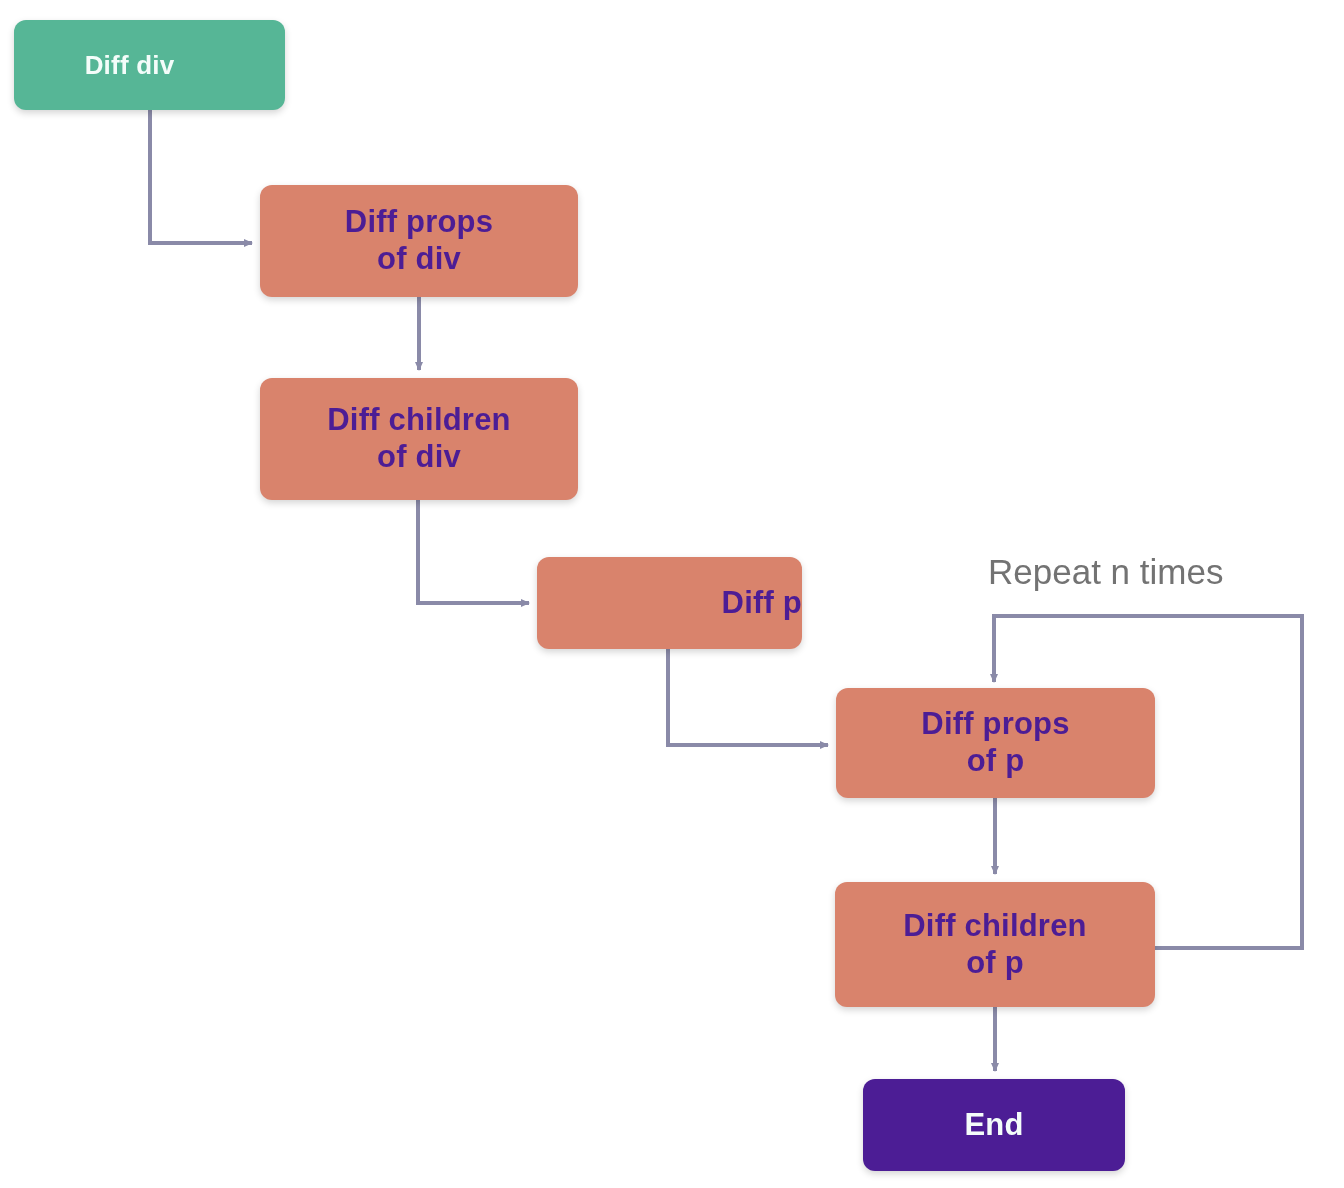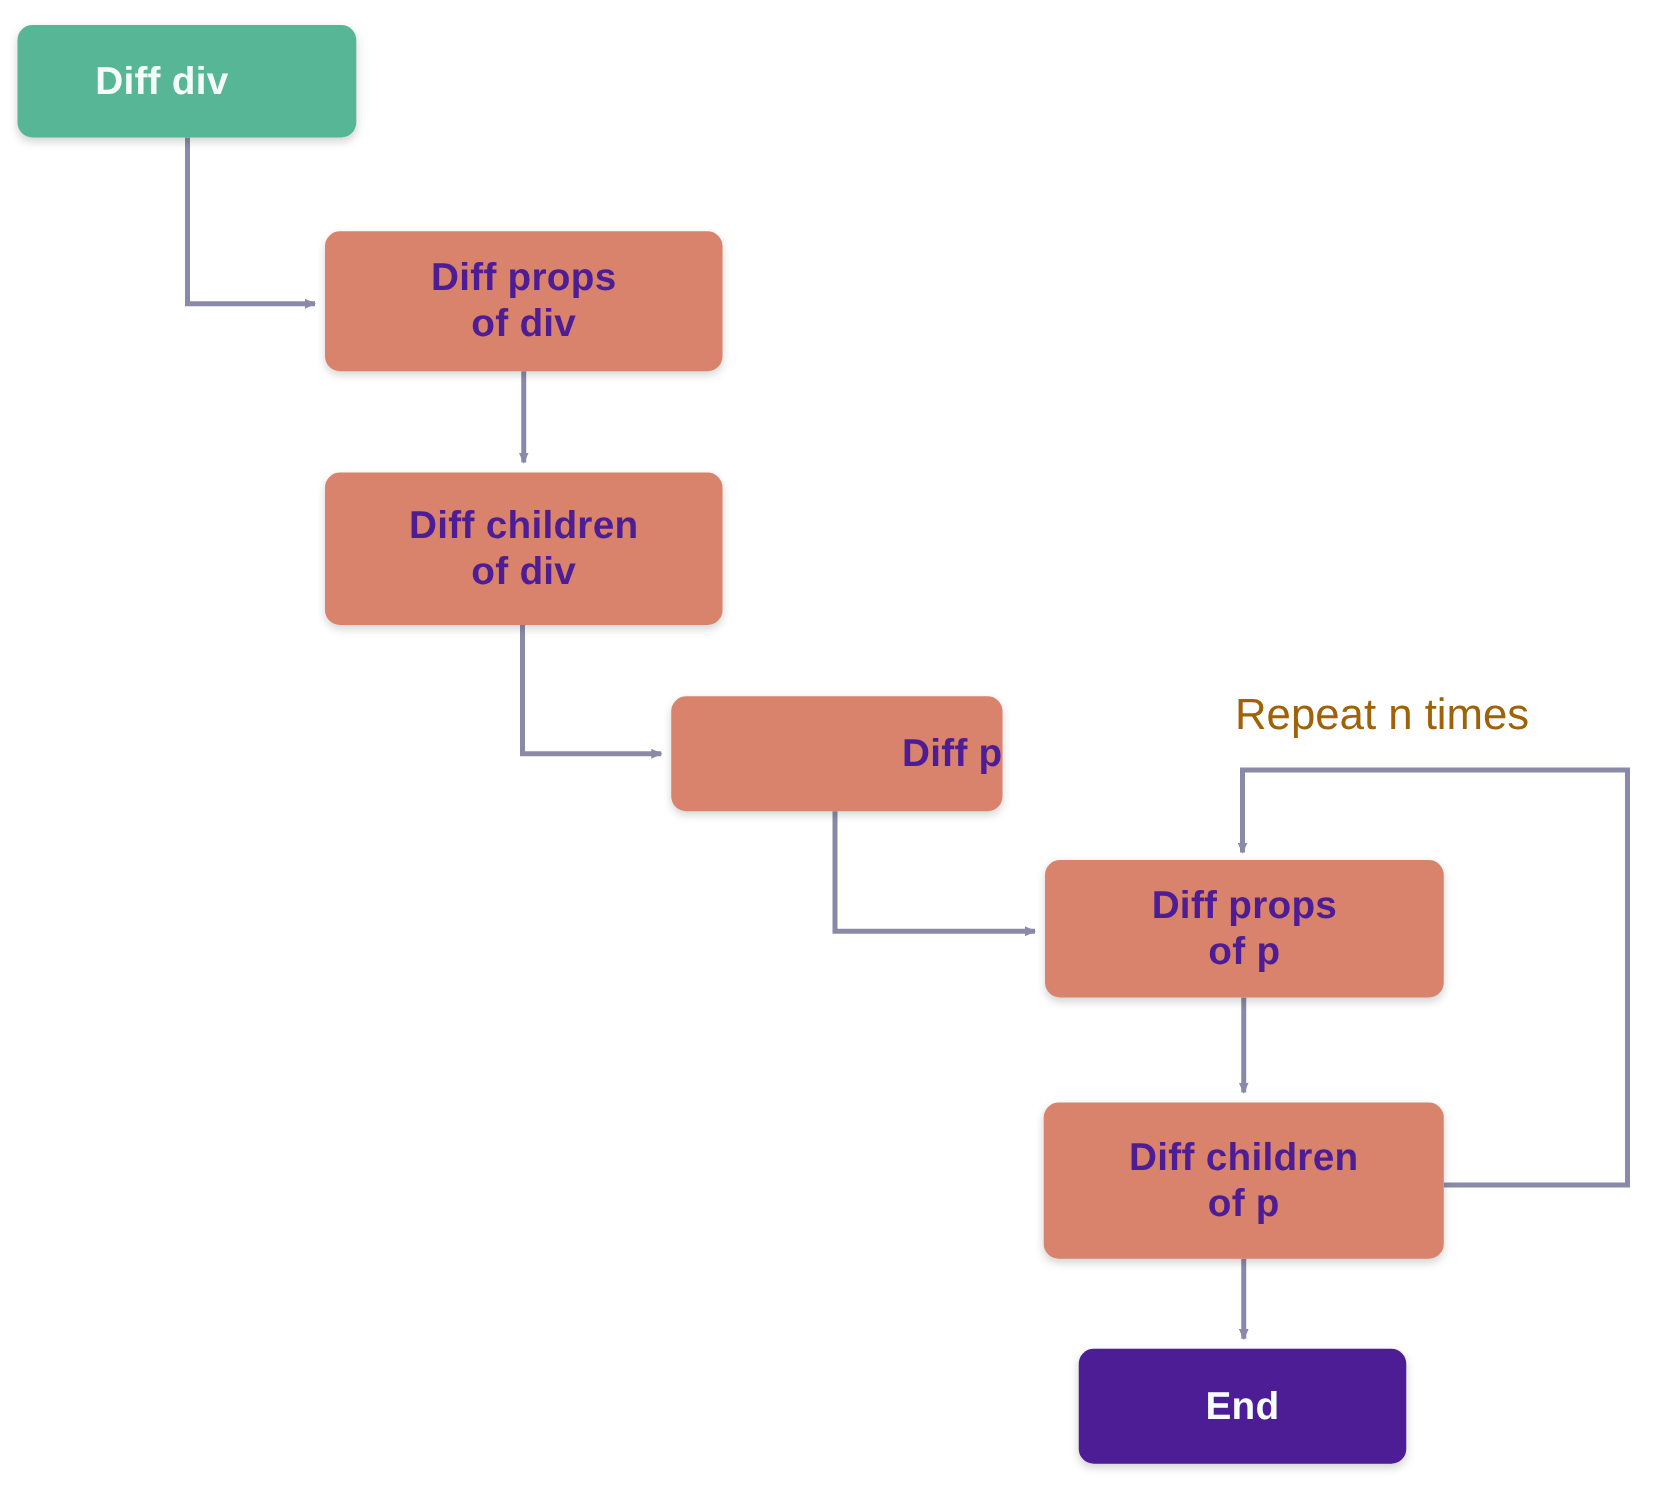--- a/index.html
+++ b/index.html
@@ -69,29 +69,29 @@
         <polyline points="419,297 419,370" fill="none" stroke="#8a8aa8" stroke-width="4" stroke-linecap="butt" stroke-linejoin="miter" marker-end="url(#arrowhead)"></polyline>
         <polyline points="418,500 418,603 529,603" fill="none" stroke="#8a8aa8" stroke-width="4" stroke-linecap="butt" stroke-linejoin="miter" marker-end="url(#arrowhead)"></polyline>
         <polyline points="668,649 668,745 828,745" fill="none" stroke="#8a8aa8" stroke-width="4" stroke-linecap="butt" stroke-linejoin="miter" marker-end="url(#arrowhead)"></polyline>
         <polyline points="995,798 995,874" fill="none" stroke="#8a8aa8" stroke-width="4" stroke-linecap="butt" stroke-linejoin="miter" marker-end="url(#arrowhead)"></polyline>
         <polyline points="995,1007 995,1071" fill="none" stroke="#8a8aa8" stroke-width="4" stroke-linecap="butt" stroke-linejoin="miter" marker-end="url(#arrowhead)"></polyline>
         <polyline points="1155,948 1302,948 1302,616 994,616 994,682" fill="none" stroke="#8a8aa8" stroke-width="4" stroke-linecap="butt" stroke-linejoin="miter" marker-end="url(#arrowhead)"></polyline>
       </g>
   </svg>
 
   <div id="node-layer">
-      <div class="node green" style="left: 14px; top: 20px; width: 271px; height: 90px; font-size: 31px; background: rgb(86, 182, 150);"><span style="transform: translateX(-20px);">Diff div</span></div>
+      <div class="node green" style="left: 14px; top: 20px; width: 271px; height: 90px; font-size: 26px; background: rgb(86, 182, 150);"><span style="transform: translateX(-20px);">Diff div</span></div>
       <div class="node orange" style="left: 260px; top: 185px; width: 318px; height: 112px; font-size: 31px; background: rgb(217, 131, 108);"><span>Diff props
 of div</span></div>
       <div class="node orange" style="left: 260px; top: 378px; width: 318px; height: 122px; font-size: 31px; background: rgb(217, 131, 108);"><span>Diff children
 of div</span></div>
       <div class="node orange" style="left: 537px; top: 557px; width: 265px; height: 92px; font-size: 31px; background: rgb(217, 131, 108); justify-content: flex-end;"><span>Diff p</span></div>
       <div class="node orange" style="left: 836px; top: 688px; width: 319px; height: 110px; font-size: 31px; background: rgb(217, 131, 108);"><span>Diff props
 of p</span></div>
       <div class="node orange" style="left: 835px; top: 882px; width: 320px; height: 125px; font-size: 31px; background: rgb(217, 131, 108);"><span>Diff children
 of p</span></div>
       <div class="node green" style="left: 863px; top: 1079px; width: 262px; height: 92px; font-size: 31px; background: #4c1d95;"><span>End</span></div>
     </div>
   <div id="label-layer">
-      <div class="loop-label" style="left: 988px; top: 552px; font-size: 35px; color: #a16207;">Repeat n times</div>
+      <div class="loop-label" style="left: 988px; top: 552px; font-size: 35px; color: #737373;">Repeat n times</div>
     </div>
 
 </div>
 
 </body></html>

